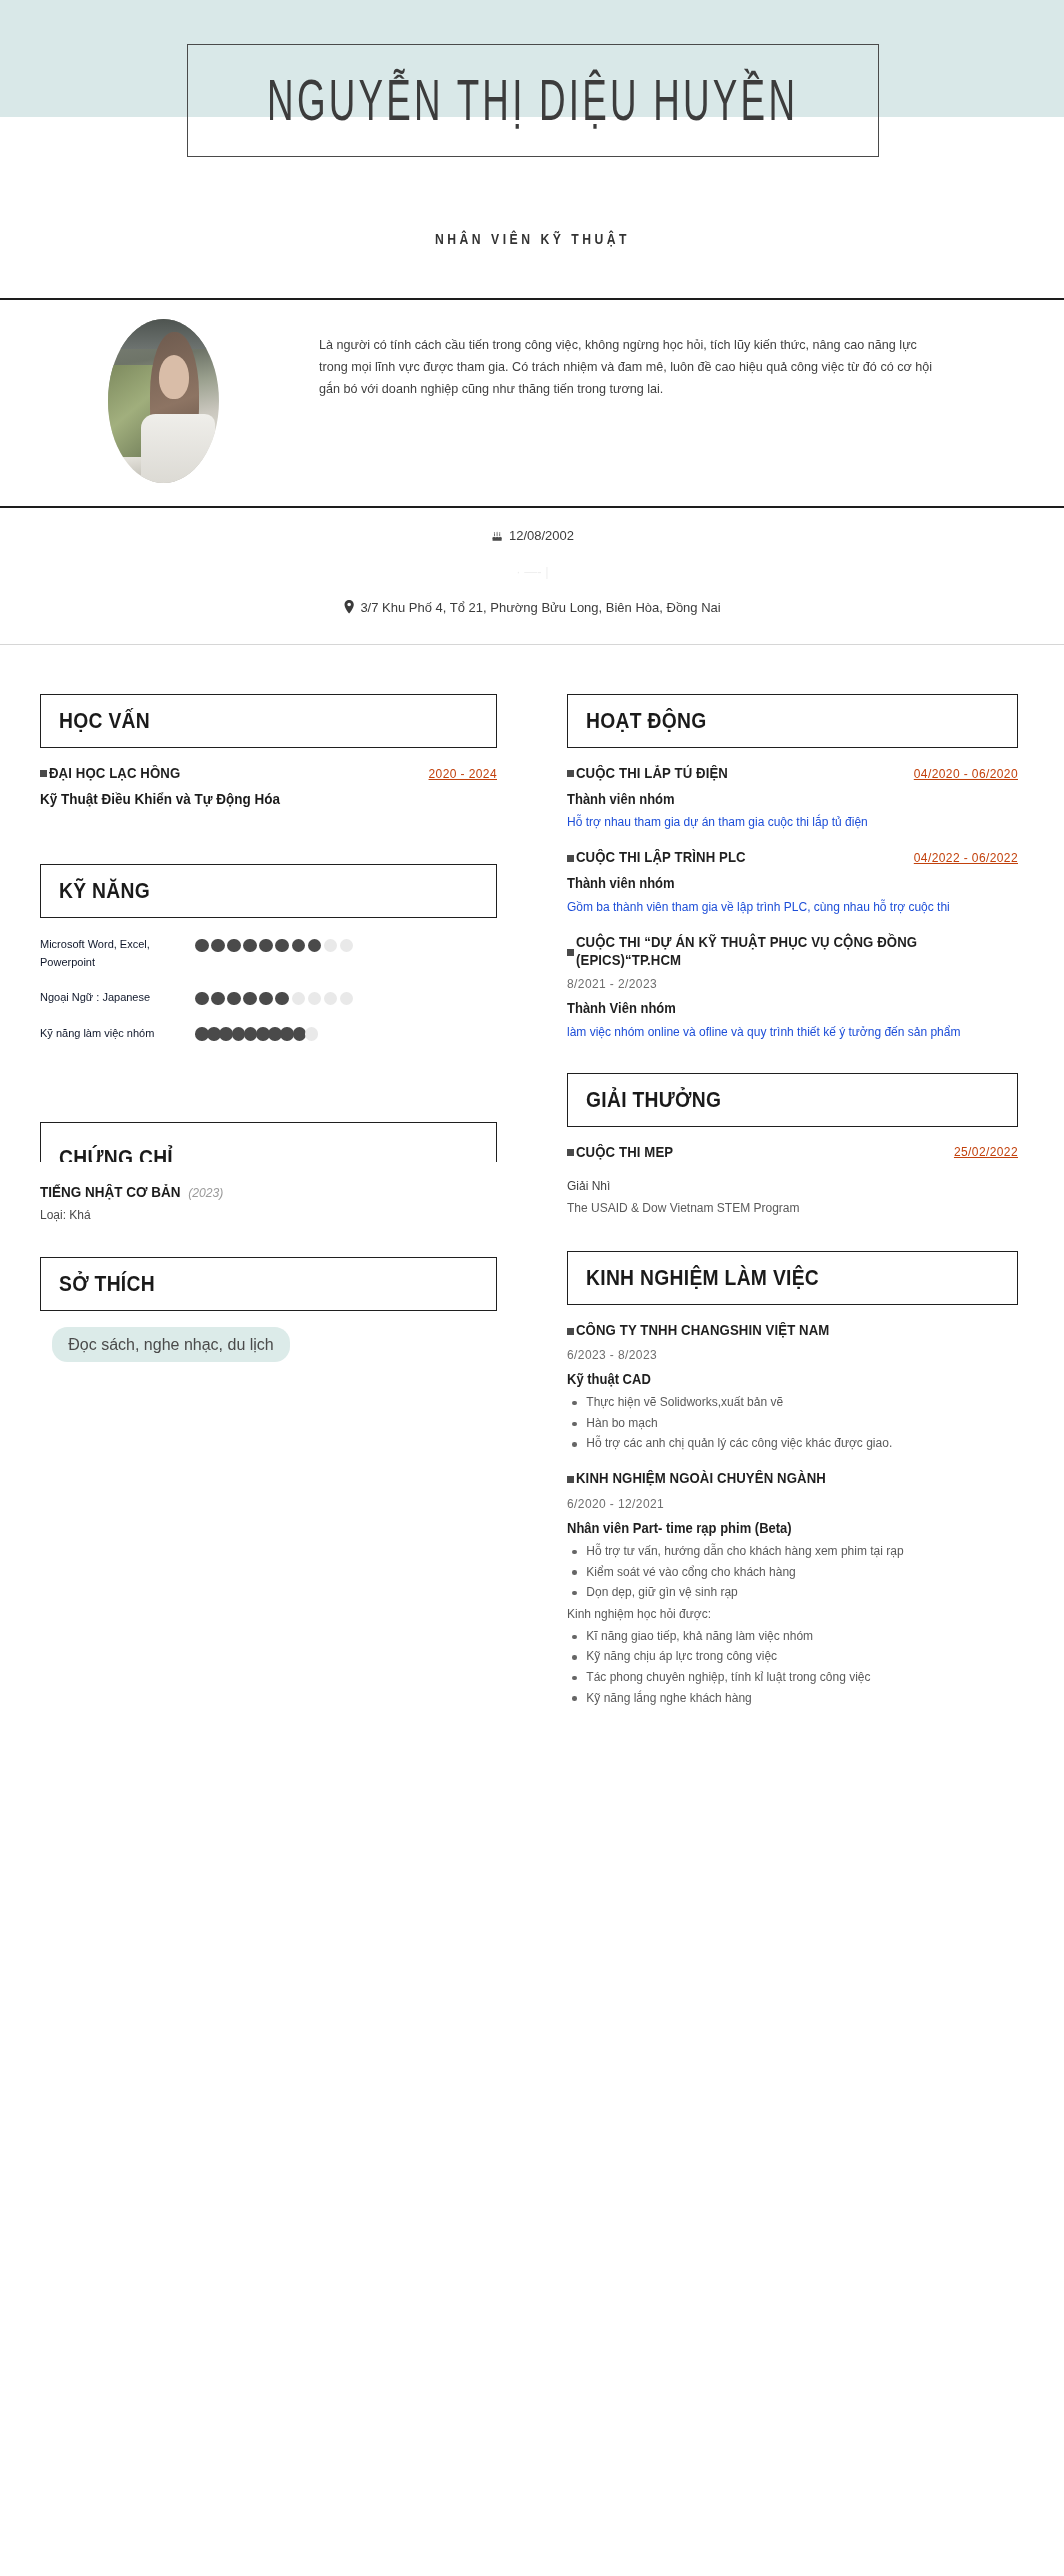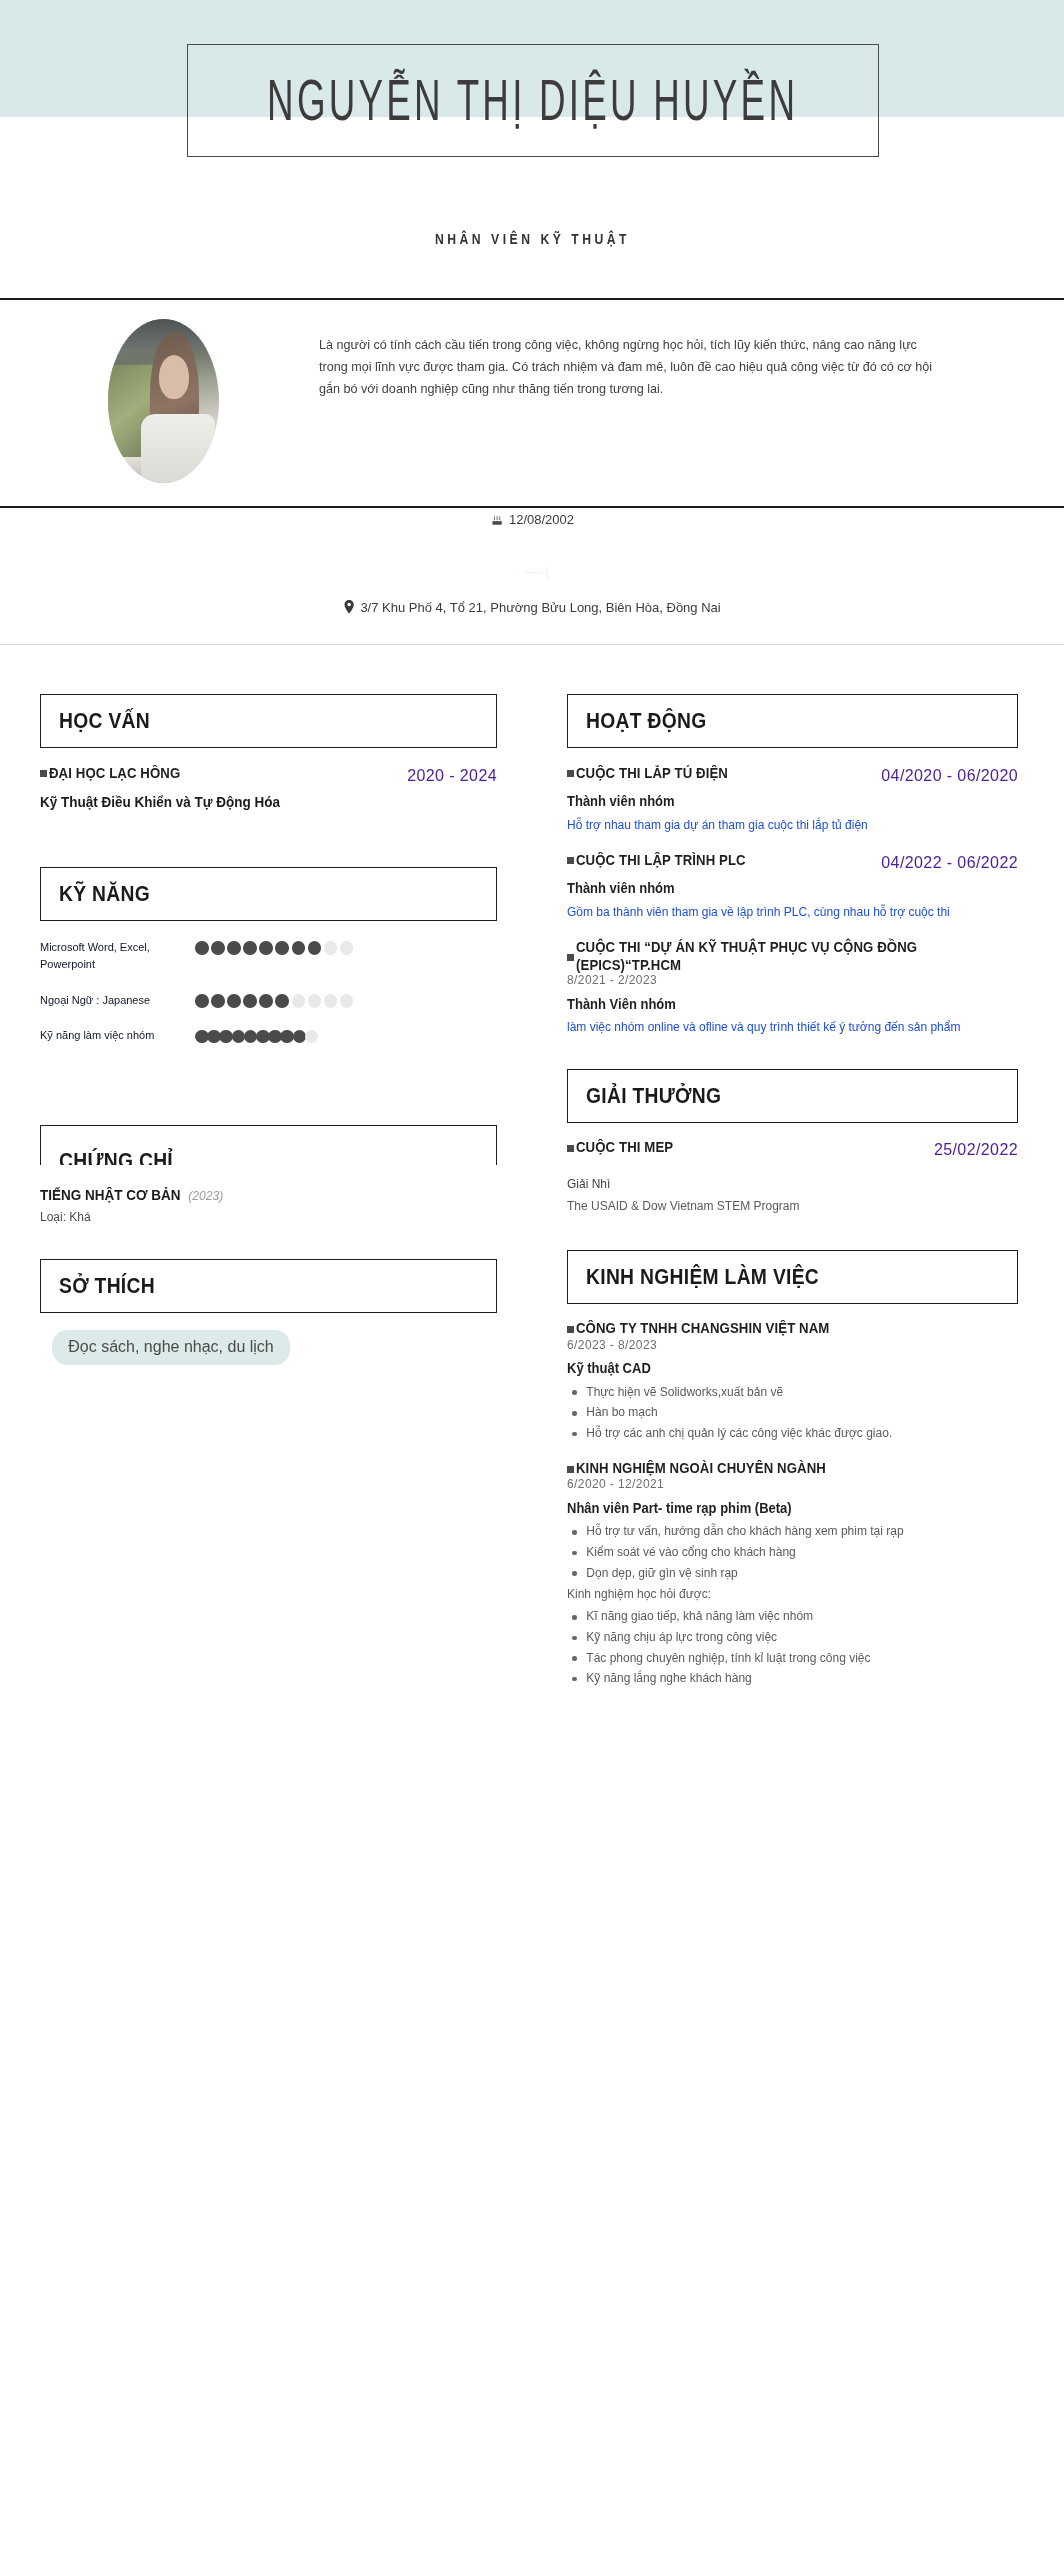--- a/index.html
+++ b/index.html
@@ -99,25 +99,25 @@
     display: flex; align-items: flex-start; gap: 2px;
   }
   .sq {
     width: 7px; height: 7px; background: #4a4a4a; flex: 0 0 7px; margin-top: 5.8px;
   }
   .entry-title {
     font-size: 13.2px; font-weight: 700; color: #1f1f1f; letter-spacing: 0.1px;
     transform: scaleY(1.08); transform-origin: left center; line-height: 17.4px;
   }
   .entry-date {
-    font-size: 16px; color: #4c1d95; letter-spacing: 0.4px; white-space: nowrap;
-    margin-left: auto; padding-left: 10.3px; padding-top: 1.9px;
+    font-size: 12px; color: #c2410c; letter-spacing: 0.4px; white-space: nowrap;
+    margin-left: auto; padding-left: 10.3px; padding-top: 1.9px; text-decoration: underline;
   }
   .date-line {
-    font-size: 12px; color: #6e6e6e; letter-spacing: 0.4px; 
+    font-size: 12px; color: #6e6e6e; letter-spacing: 0.4px; margin-top: 9px;
   }
   .role {
     font-size: 13px; font-weight: 700; color: #1f1f1f; margin-top: 9.7px;
     transform: scaleY(1.06); transform-origin: left center;
   }
   .desc {
     font-size: 12px; line-height: 19.3px; color: #1d4ed8; margin-top: 6.4px;
   }
   ul.blist { list-style: none; margin-top: 6.4px; }
   ul.blist li {
@@ -183,21 +183,21 @@
   <div class="ph-dark"></div>
   <div class="ph-leaf"></div>
   <div class="ph-hair"></div>
   <div class="ph-face"></div>
   <div class="ph-shirt"></div>
 </div>
 <div id="summary">Là người có tính cách cầu tiến trong công việc, không ngừng học hỏi, tích lũy kiến thức, nâng cao năng lực trong mọi lĩnh vực được tham gia. Có trách nhiệm và đam mê, luôn đề cao hiệu quả công việc từ đó có cơ hội gắn bó với doanh nghiệp cũng như thăng tiến trong tương lai.</div>
 
 <div class="hr-full" style="top:506px;"></div>
 
-<div class="contact-row" style="top:512px;">
+<div class="contact-row" style="top:528px;">
   <span class="ic">
     <svg width="12.2" height="12.2" viewBox="0 0 24 24" fill="#4a4a4a">
       <rect x="3" y="15" width="18" height="6" rx="1"></rect>
       <path d="M3 15c1.5 0 1.5-1.6 3-1.6s1.5 1.6 3 1.6 1.5-1.6 3-1.6 1.5 1.6 3 1.6 1.5-1.6 3-1.6 1.5 1.6 3 1.6v1.4H3z"></path>
       <rect x="6" y="7" width="1.6" height="5"></rect>
         <rect x="11.2" y="6" width="1.6" height="6"></rect>
       <rect x="16.4" y="7" width="1.6" height="5"></rect>
       <circle cx="6.8" cy="5.6" r="1.1"></circle>
         <circle cx="12" cy="4.4" r="1.1"></circle>
         <circle cx="17.2" cy="5.6" r="1.1"></circle>

